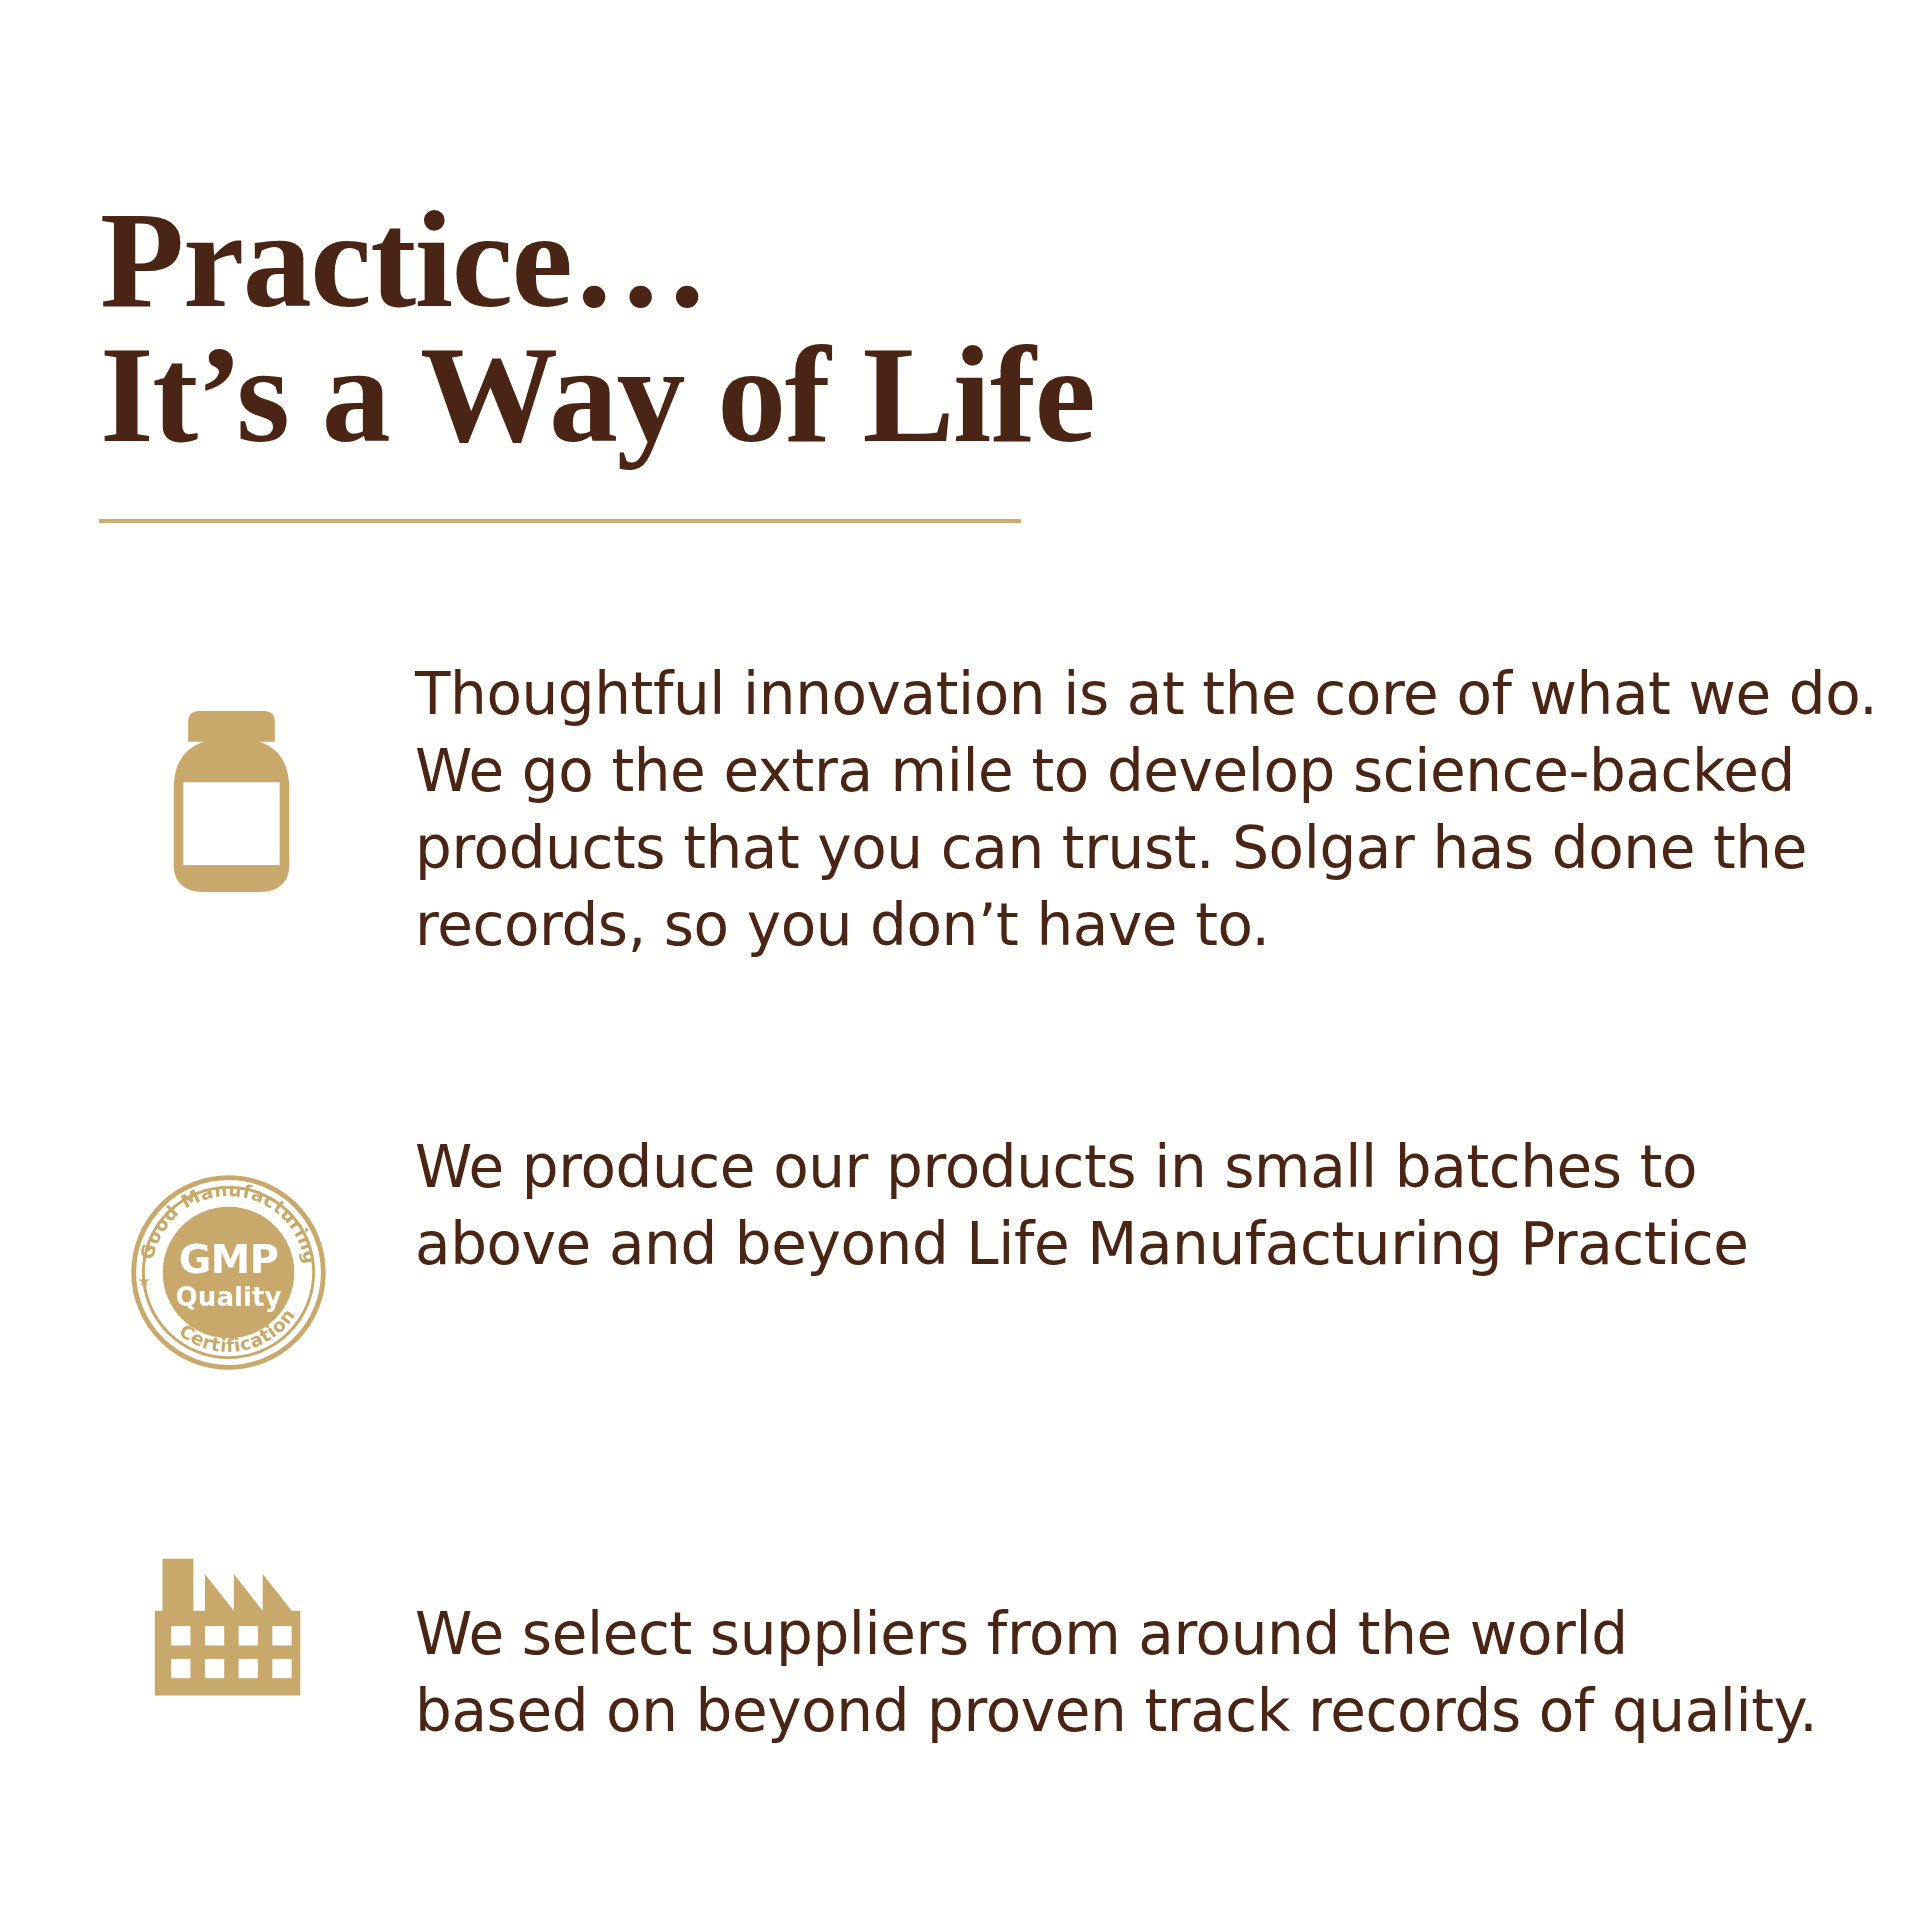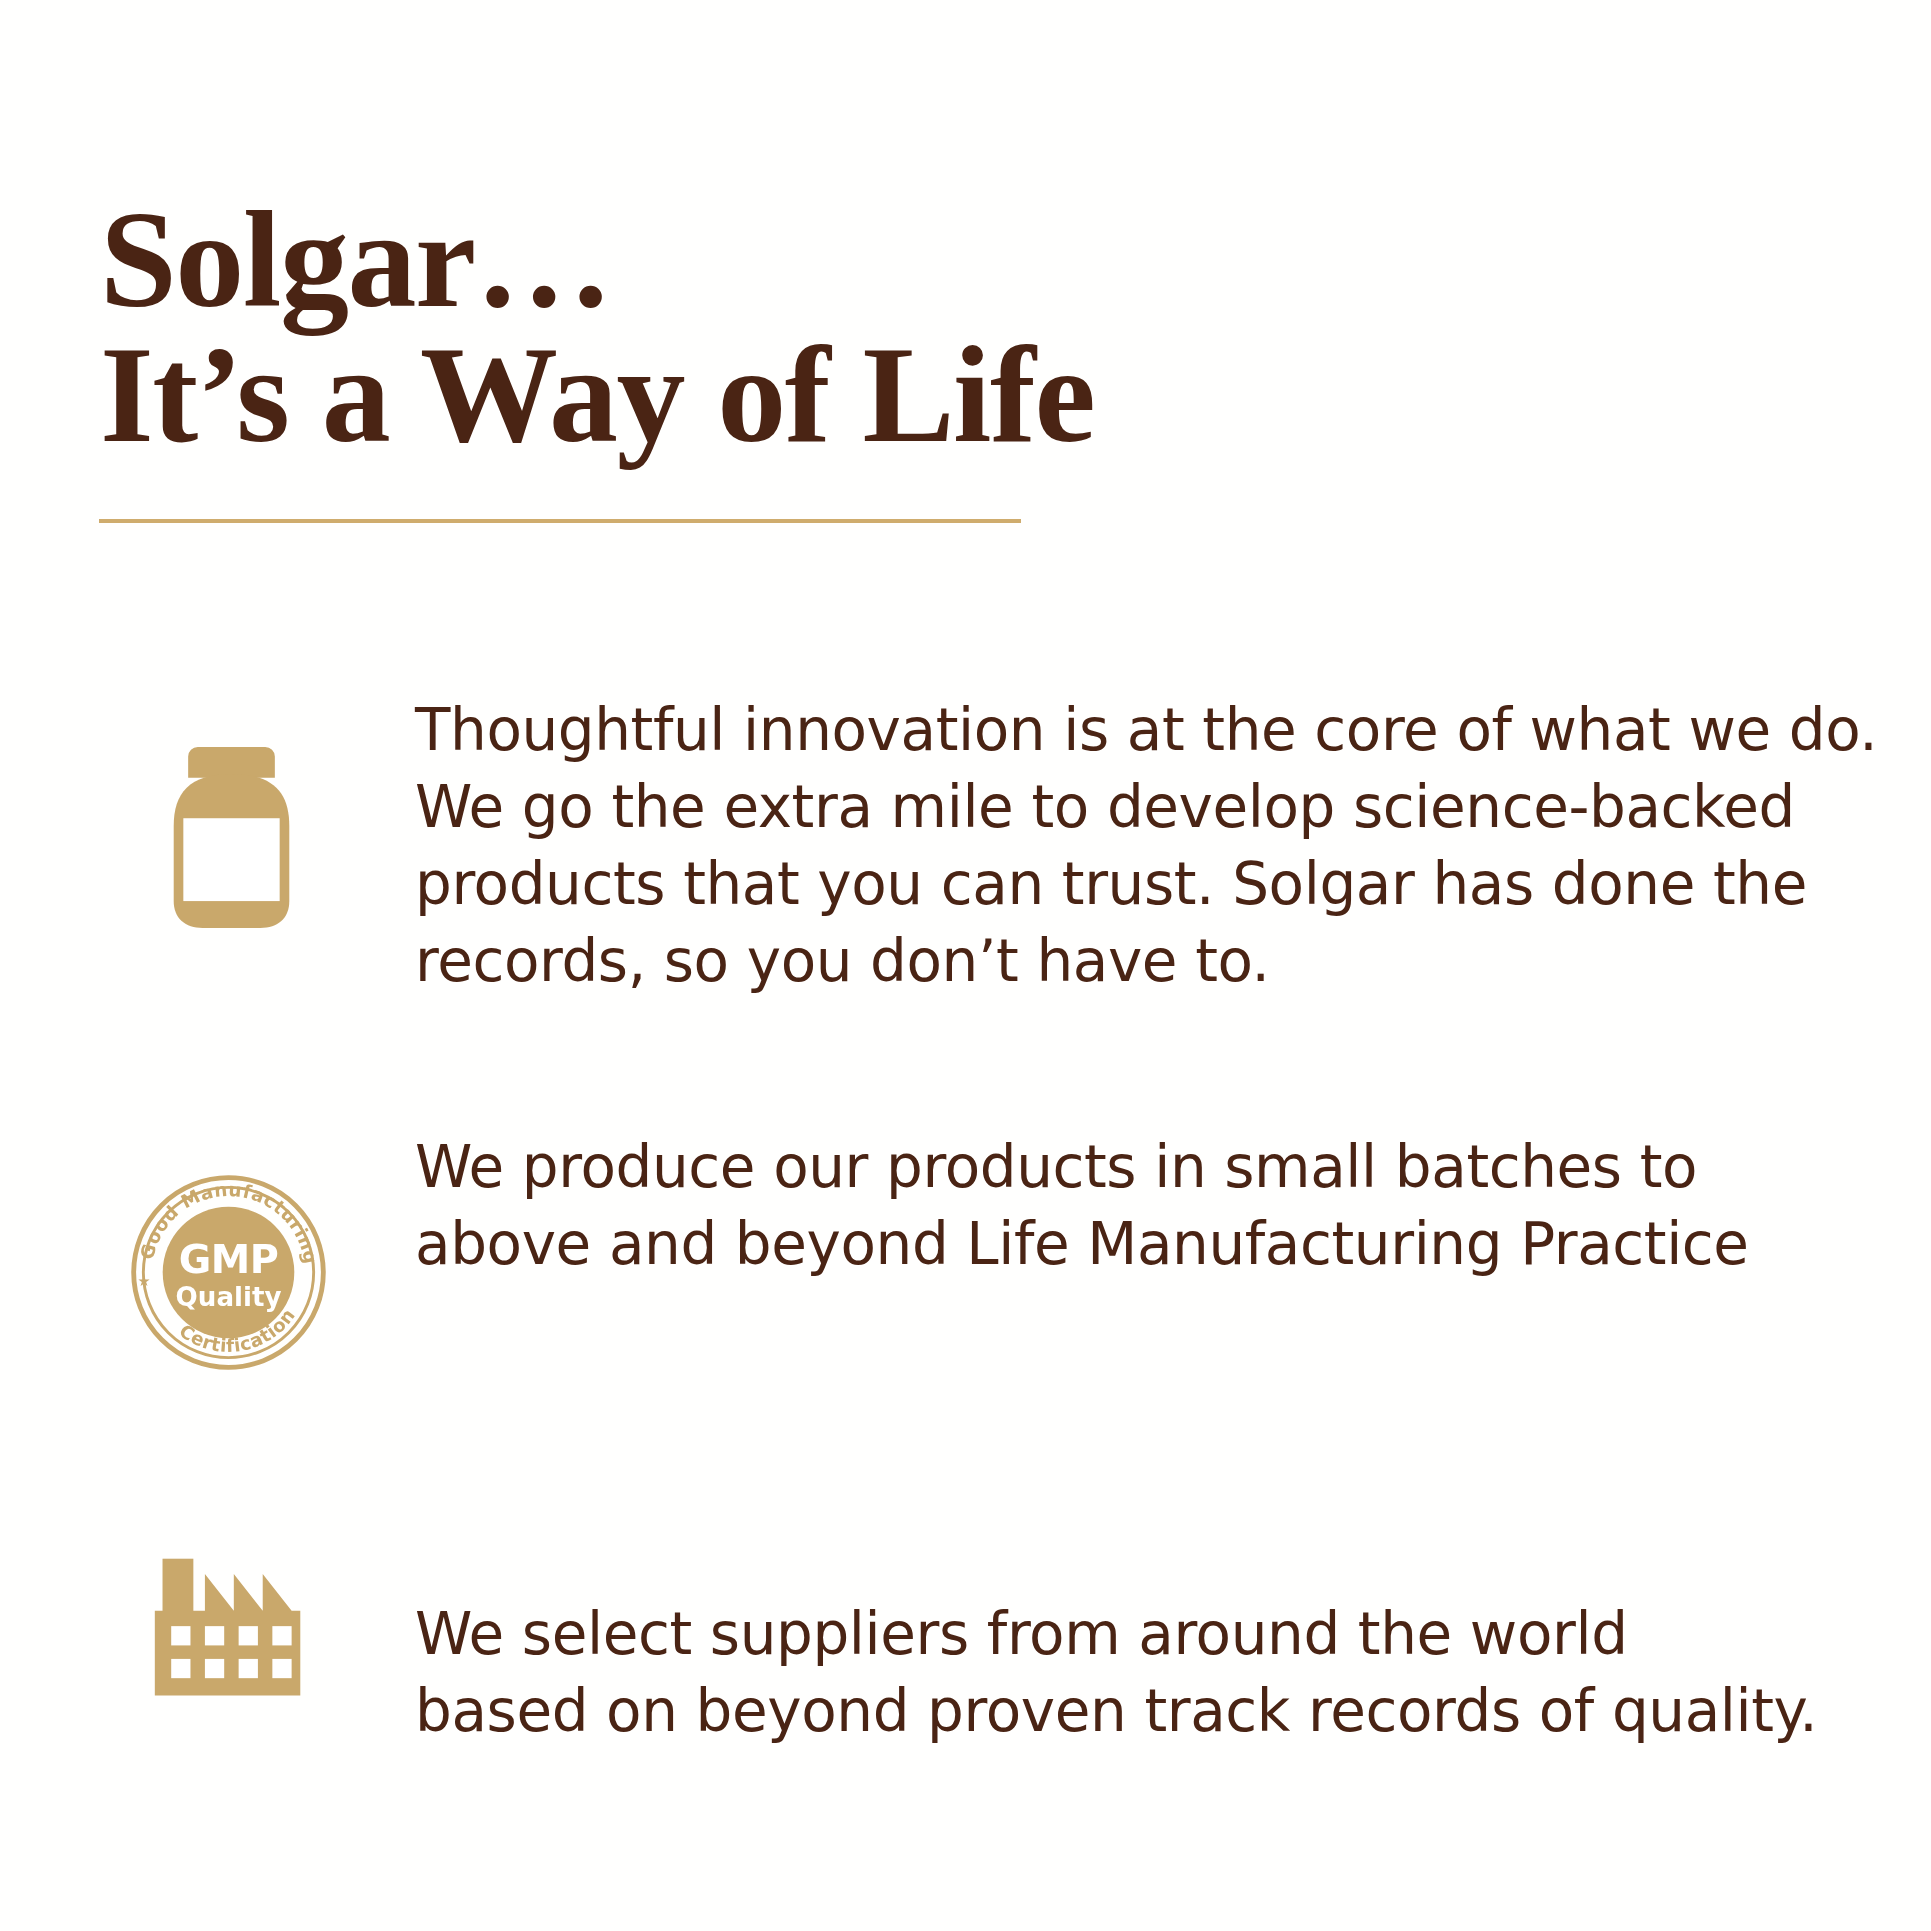--- a/index.html
+++ b/index.html
@@ -67,42 +67,42 @@
     font-family: "DejaVu Sans", "Liberation Sans", sans-serif;
     font-size: 58px;
     line-height: 77px;
     font-weight: 400;
     color: #4a2414;
     letter-spacing: -0.4px;
   }
   .copy .ln { display: block; white-space: nowrap; }
 
   
-  #block-innovation { top: 673px; height: 386px; }
+  #block-innovation { top: 637px; height: 386px; }
   #block-innovation .icon-slot { left: 166px; top: 70px; }
   #block-innovation .copy { top: 19.3px; }
 
   #block-gmp { top: 1110px; height: 406px; }
   #block-gmp .icon-slot { left: 124px; top: 58px; }
   #block-gmp .copy { top: 19.3px; }
 
   #block-suppliers { top: 1545px; height: 251px; }
   #block-suppliers .icon-slot { left: 150px; top: 5.8px; }
   #block-suppliers .copy { top: 43px; margin-top: 8px; }
 
   
   svg { display: block; }
 </style>
 </head>
 <body>
 
 <div class="page">
 
   <h1 class="heading">
-    <span class="line1">Solgar…</span>
+    <span class="line1">Practice…</span>
     <span class="line2">It’s a Way of Life</span>
   </h1>
 
   <div class="divider"></div>
 
   <section class="block" id="block-innovation">
 
     <span class="icon-slot">
       <svg width="131" height="189" viewBox="0 0 136 196" aria-hidden="true">
 

